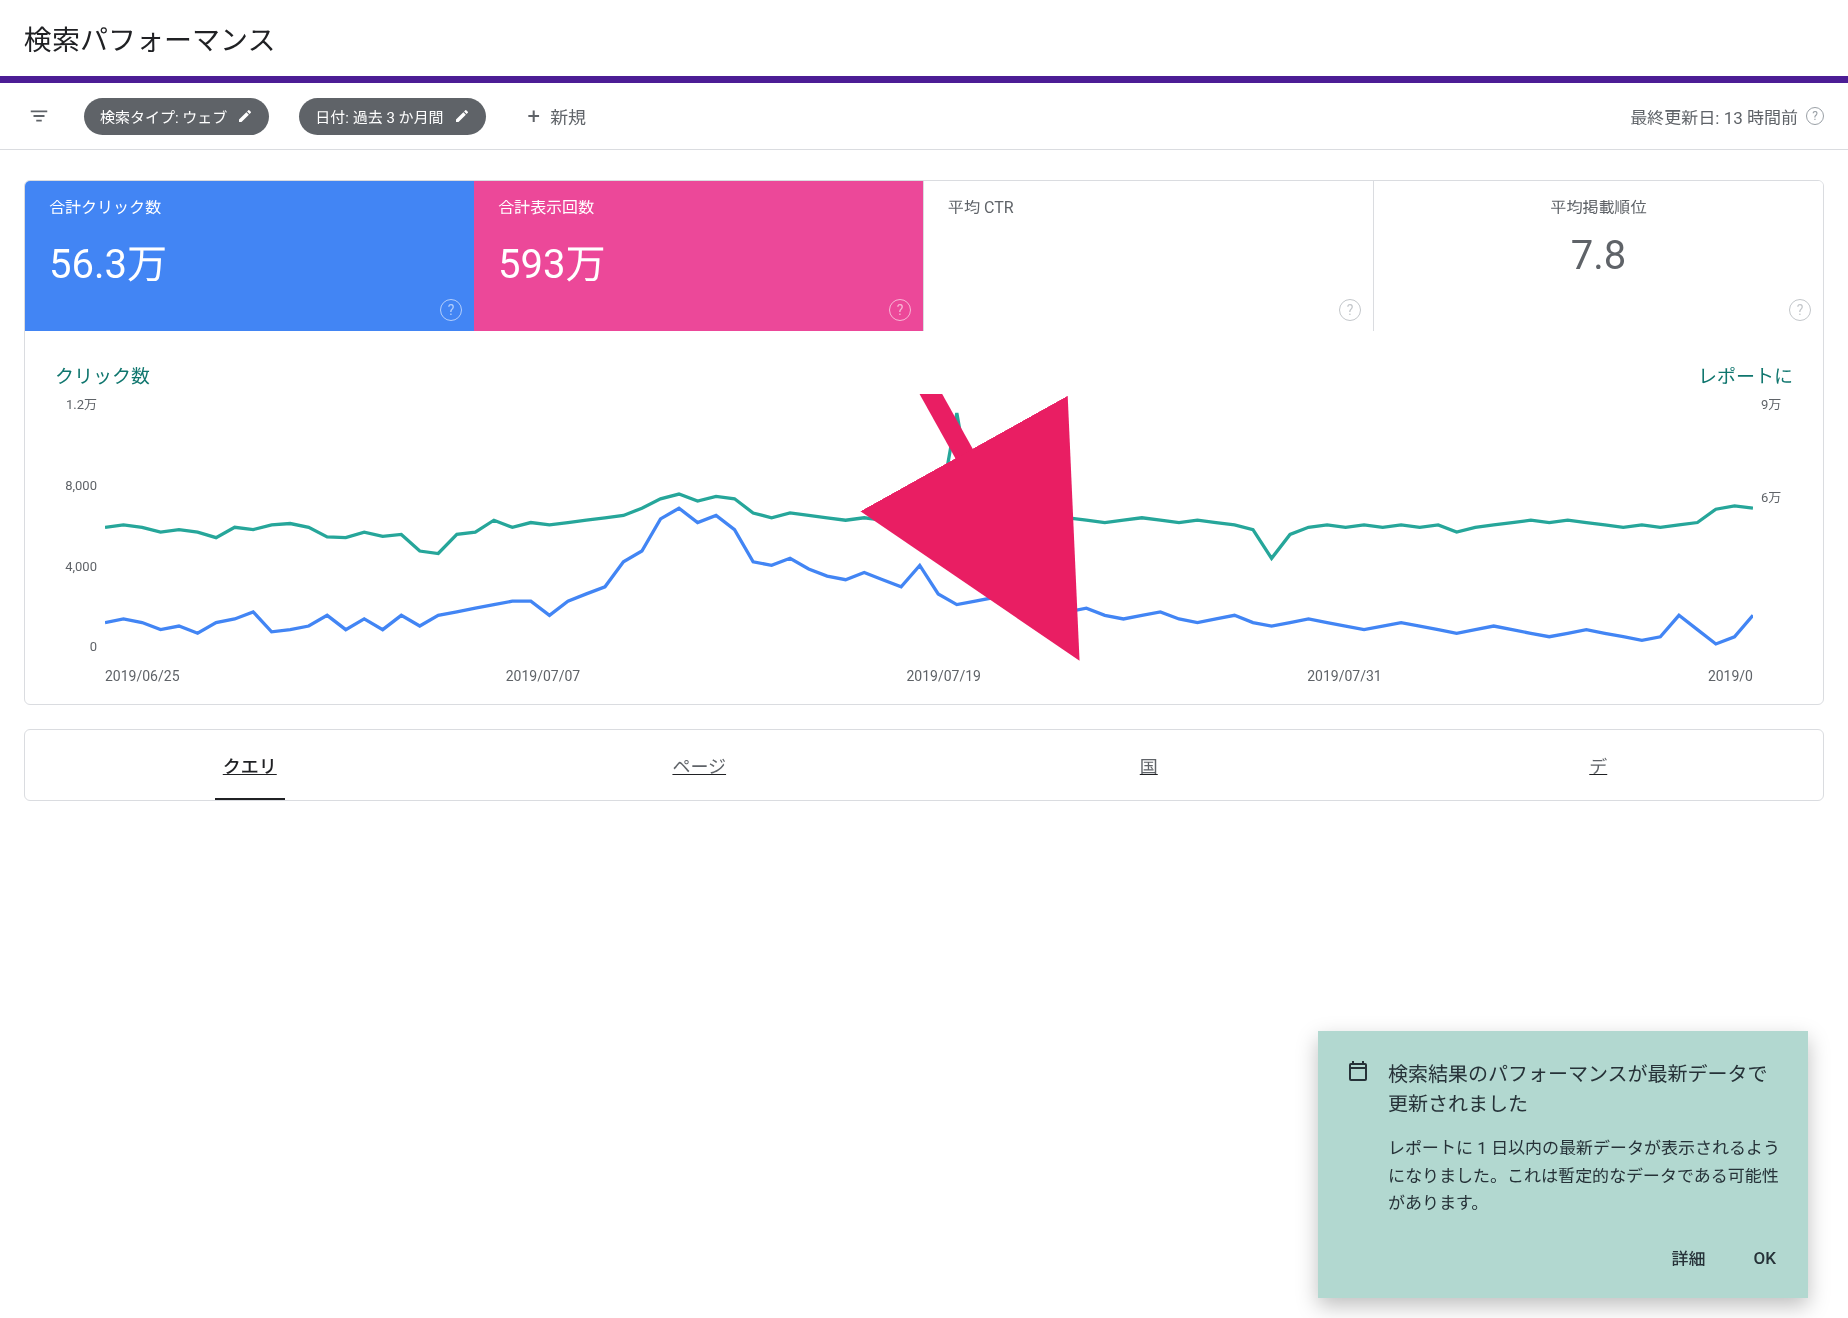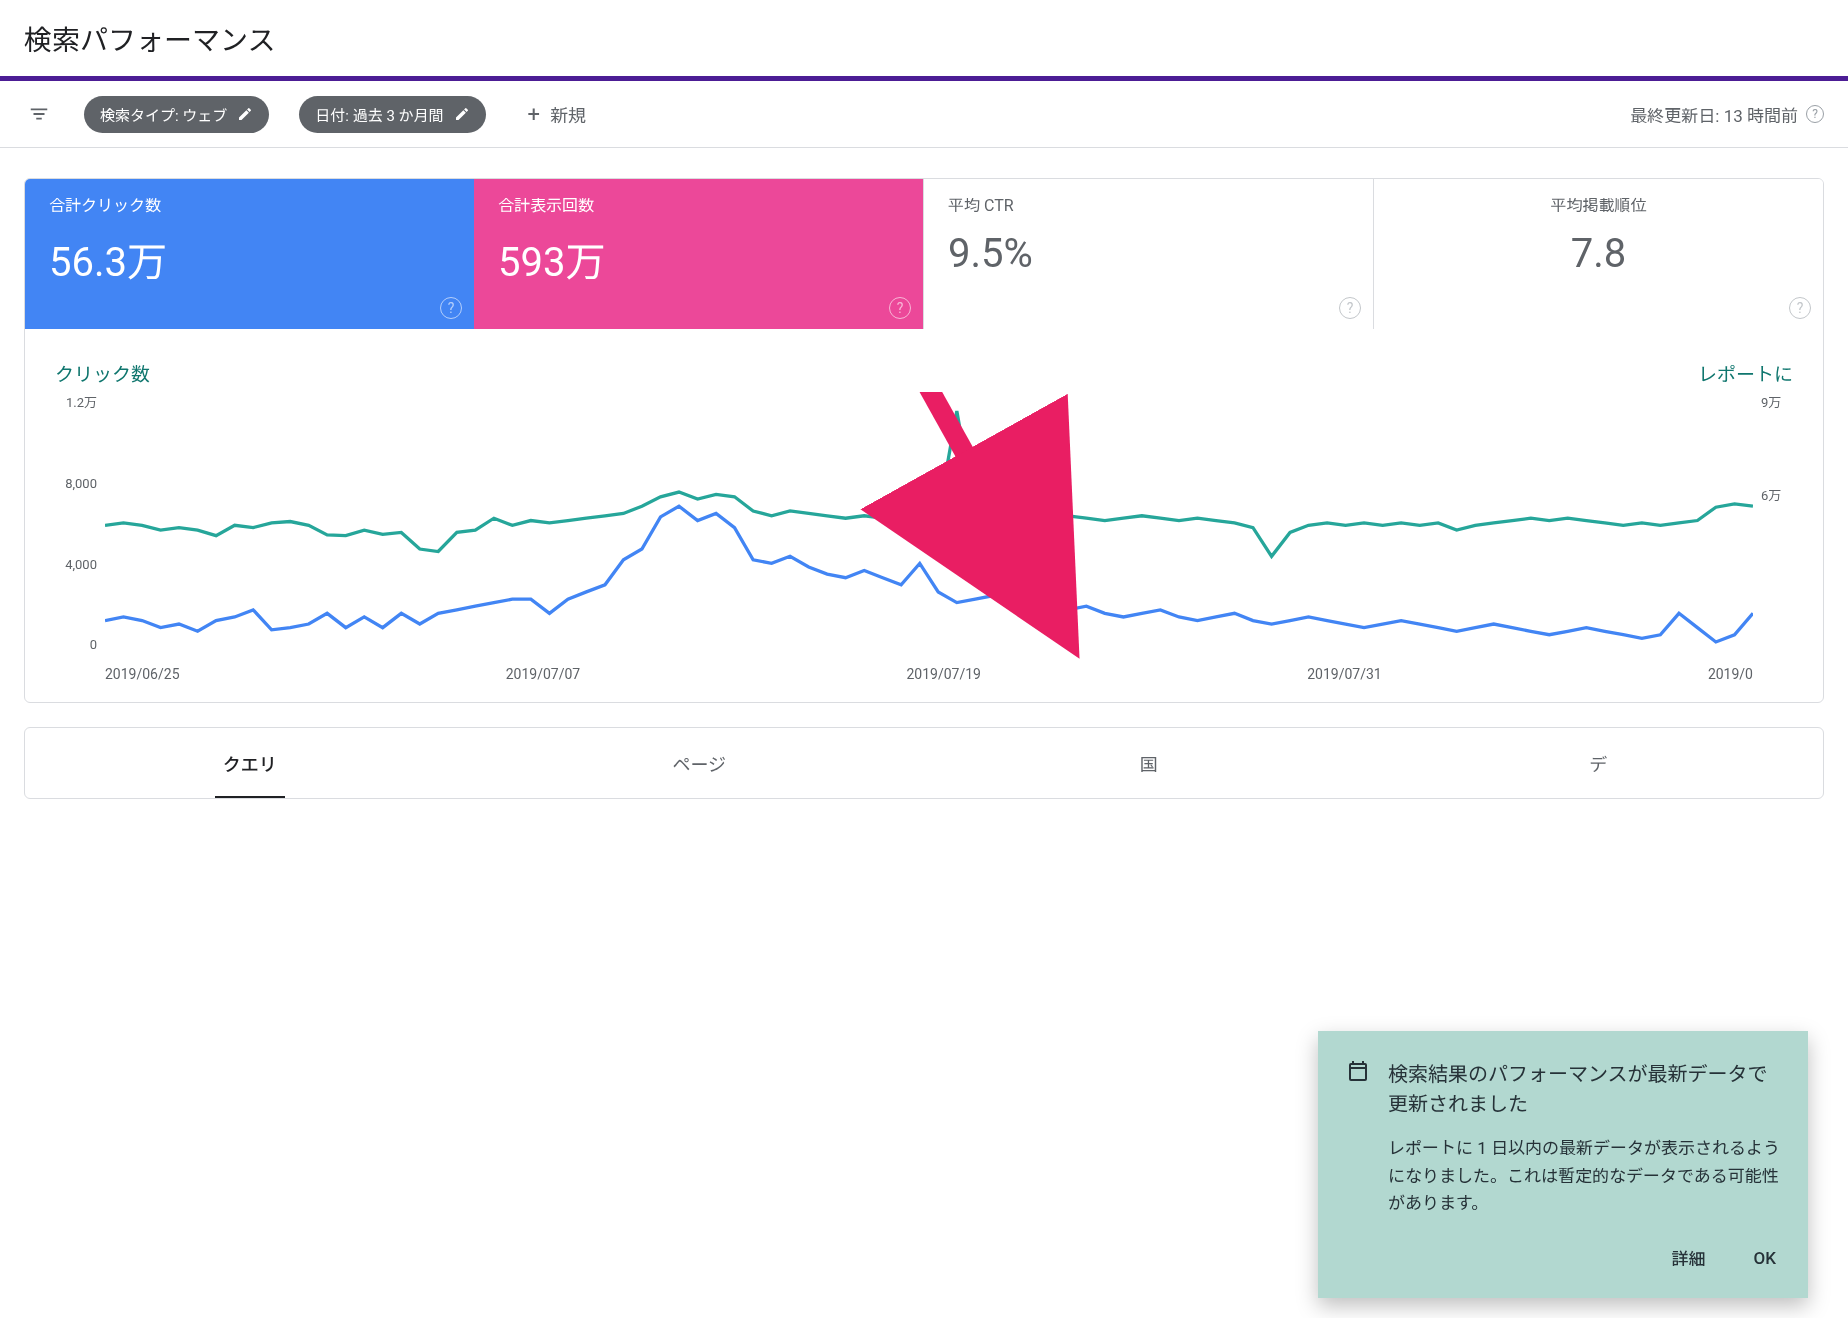--- a/index.html
+++ b/index.html
@@ -1,17 +1,17 @@
 <!DOCTYPE html>
 <html><head>
 <meta charset="utf-8">
 <style>
   * { box-sizing: border-box; margin: 0; padding: 0; }
   body { font-family: Roboto, "Noto Sans JP", Arial, sans-serif; color: #202124; background: #fff; }
-  .header { padding: 18px 24px; border-bottom: 5px solid #4c1d95; }
+  .header { padding: 18px 24px; border-bottom: 7px solid #4c1d95; }
   .page-title { font-size: 28px; font-weight: 400; color: #202124; }
   .filter-bar { display: flex; align-items: center; padding: 12px 24px; gap: 30px; border-bottom: 1px solid #dadce0; }
   .filter-icon { color: #5f6368; display: flex; align-items: center; padding: 4px; }
   .chip { background: #5f6368; color: #fff; border-radius: 20px; padding: 8px 16px; display: flex; align-items: center; gap: 10px; font-size: 15px; cursor: pointer; }
   .chip-edit-icon { display: flex; }
   .add-new { display: flex; align-items: center; gap: 10px; color: #5f6368; font-size: 18px; cursor: pointer; padding: 8px 12px; }
   .add-new .plus-icon { font-size: 22px; }
   .spacer { flex: 1; }
   .last-update { color: #5f6368; font-size: 17px; display: flex; align-items: center; gap: 8px; }
   .help-icon-small { width: 18px; height: 18px; border: 1.5px solid #9aa0a6; border-radius: 50%; display: inline-flex; align-items: center; justify-content: center; font-size: 12px; color: #9aa0a6; }
@@ -100,21 +100,20 @@
         <div class="metric-value">56.3万</div>
         <div class="metric-help">?</div>
       </div>
       <div class="metric metric-impressions">
         <div class="metric-label">合計表示回数</div>
         <div class="metric-value">593万</div>
         <div class="metric-help">?</div>
       </div>
       <div class="metric metric-ctr">
         <div class="metric-label">平均 CTR</div>
-        <div class="metric-value">9.5%</div>
         <div class="metric-help">?</div>
       </div>
       <div class="metric metric-position">
         <div class="metric-label">平均掲載順位</div>
         <div class="metric-value">7.8</div>
         <div class="metric-help">?</div>
       </div>
     </div>
 
     <div class="chart-area">
@@ -152,21 +151,21 @@
           <span>2019/06/25</span>
           <span>2019/07/07</span>
           <span>2019/07/19</span>
           <span>2019/07/31</span>
           <span>2019/0</span>
         </div>
       </div>
     </div>
   </div>
 
-  <div class="card tabs" style="margin-top:24px;">
+  <div class="card tabs" style="margin-top:24px;text-decoration:underline;">
     <div class="tab active"><span>クエリ</span></div>
     <div class="tab"><span>ページ</span></div>
     <div class="tab"><span>国</span></div>
     <div class="tab"><span>デ</span></div>
   </div>
 </div>
 
 <div class="toast">
   <div class="toast-icon">
     <svg width="24" height="24" viewBox="0 0 24 24" fill="#263238">

